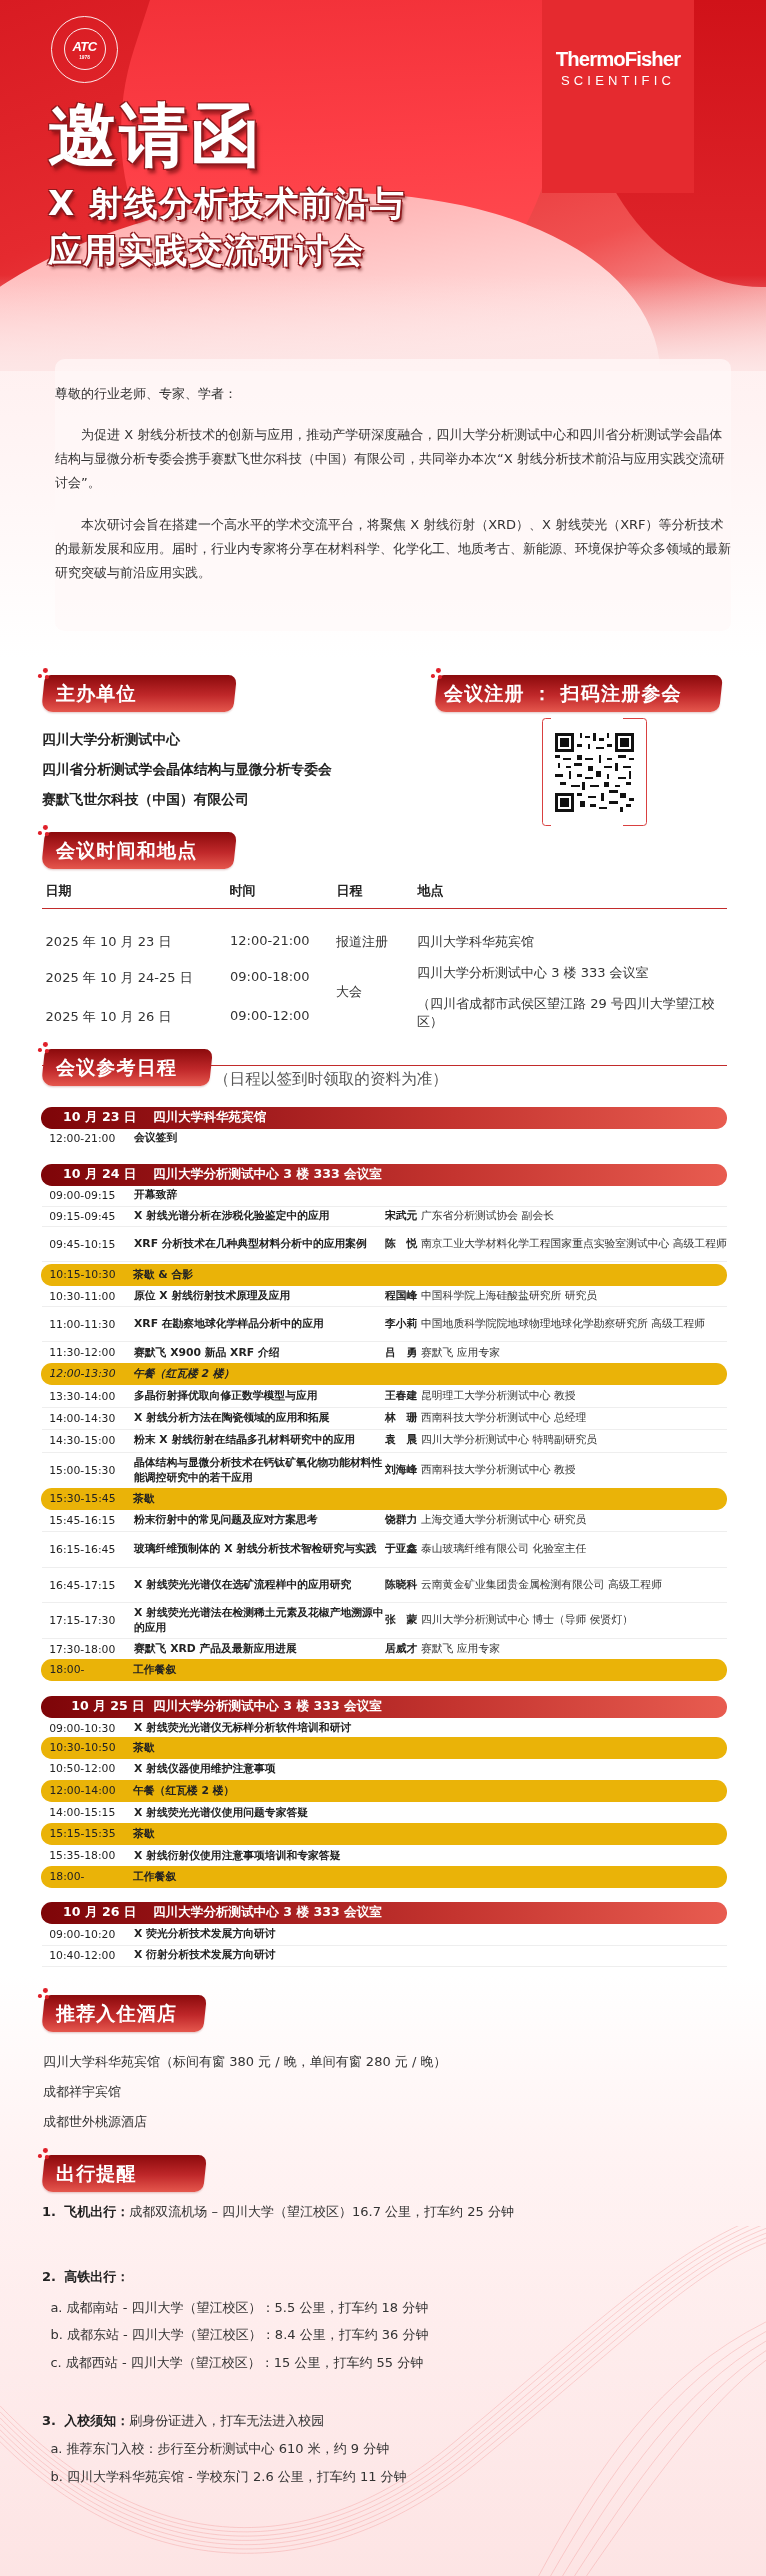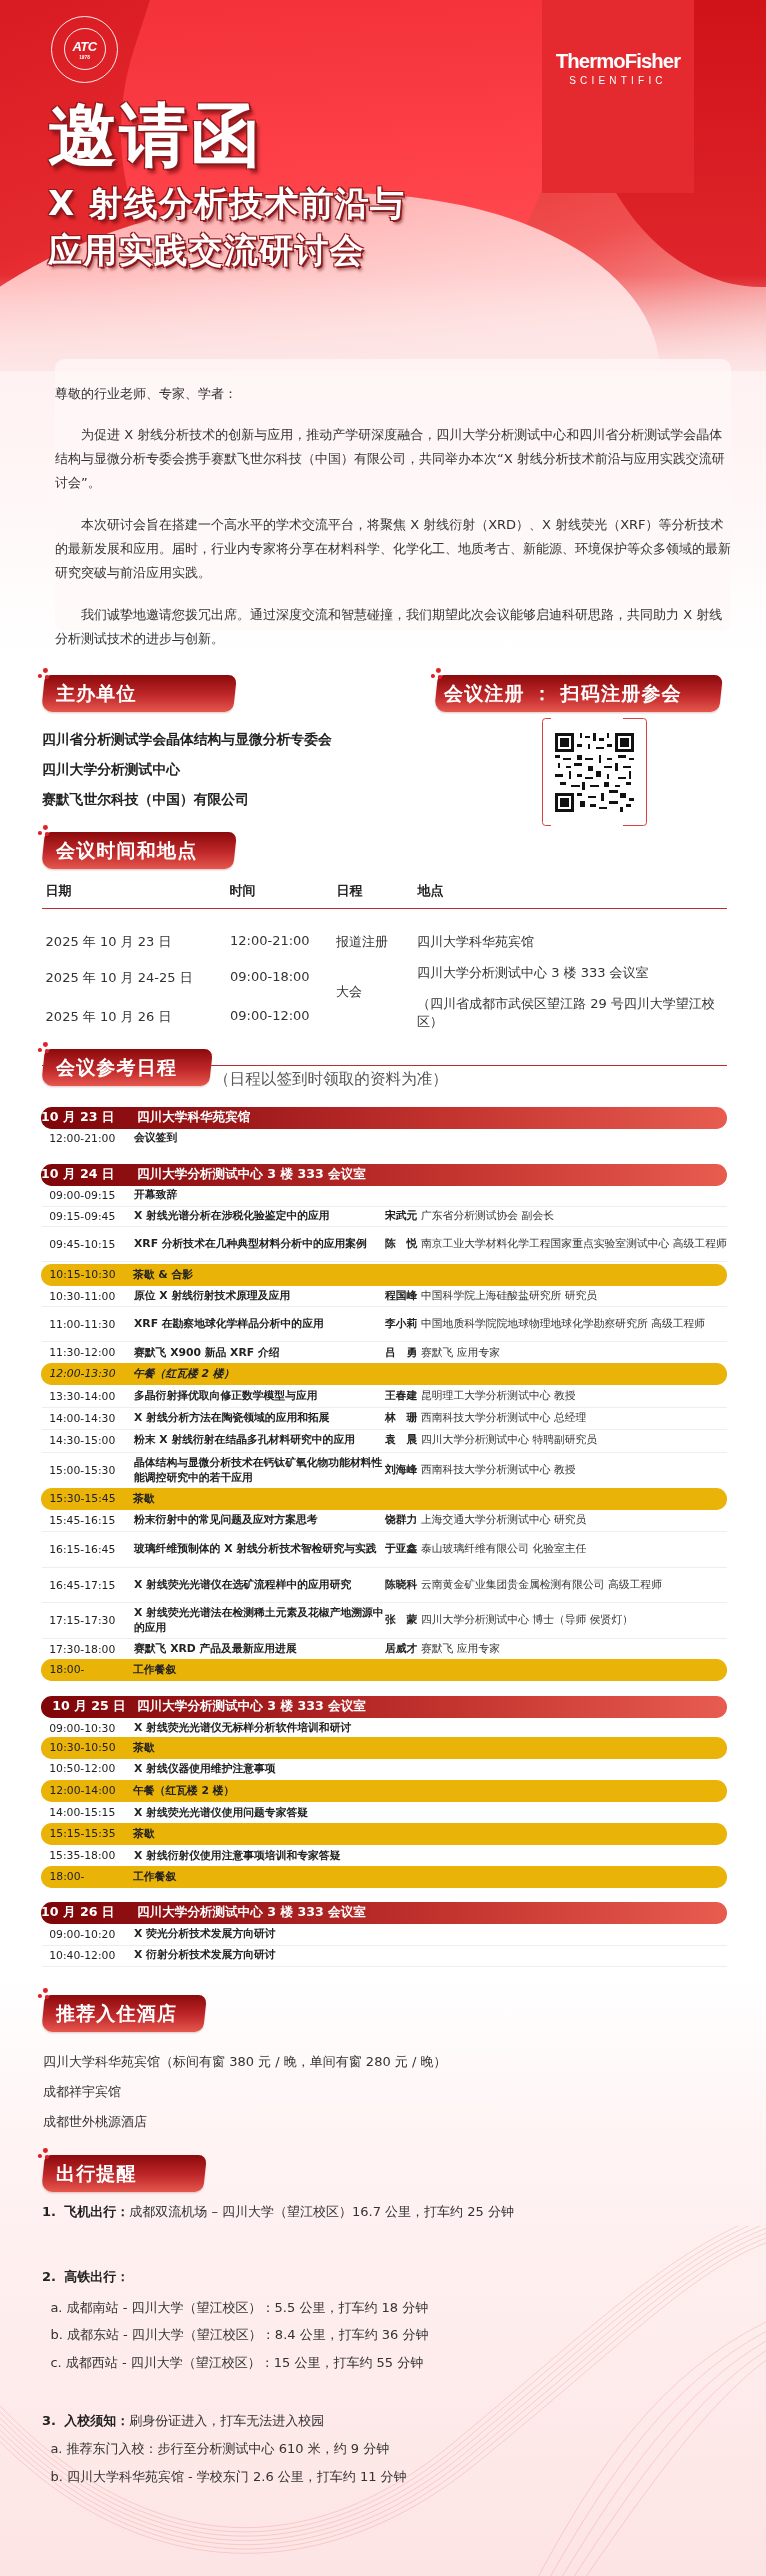--- a/index.html
+++ b/index.html
@@ -63,21 +63,21 @@
     position: absolute; left: 542px; top: 0; width: 152px; height: 193px;
     background: #e52a2f;
     display: flex; flex-direction: column; align-items: center; justify-content: center;
     padding-top: 0;
   }
   .logo-tf .brand {
     color: #fff; font-family: "Liberation Sans", sans-serif; font-weight: bold;
     font-size: 20.3px; letter-spacing: -0.9px; margin-top: -57px;
   }
   .logo-tf .sub {
-    color: #fff; font-family: "Liberation Sans", sans-serif; font-size: 10px; letter-spacing: 4.2px; margin-top: 1.2px;
+    color: #fff; font-family: "Liberation Sans", sans-serif; font-size: 13px; letter-spacing: 4.2px; margin-top: 1.2px;
   }
   .hero-title {
     position: absolute; left: 48px; top: 232px; color: #fff; font-weight: bold;
     font-size: 69px; line-height: 1; letter-spacing: 2.4px;
     text-shadow: 2.4px 2.4px 0 #8f1a1e, -1.2px -1.2px 0 #8f1a1e, 1.2px -1.2px 0 #8f1a1e, -1.2px 1.2px 0 #8f1a1e, 3.6px 4.8px 3.6px rgba(80,0,0,0.5);
   }
   .hero-subtitle {
     position: absolute; left: 48px; color: #fff; font-weight: bold; font-size: 34px; line-height: 1;
     letter-spacing: 1.2px;
     text-shadow: 1.8px 1.8px 0 #8f1a1e, -1.2px -1.2px 0 #8f1a1e, 1.2px -1.2px 0 #8f1a1e, -1.2px 1.2px 0 #8f1a1e, 3px 3.6px 3px rgba(80,0,0,0.45);
@@ -129,21 +129,21 @@
   .mt-body { position: relative; height: 157px; border-bottom: 1.2px solid #c22b2b; }
   .mt-body .cell { position: absolute; }
 
   
   .sched-note { left: 214px; top: 1069px; font-size: 15.6px; color: #555; font-weight: bold; }
   .day-bar {
     position: absolute; left: 41px; width: 686px; height: 21.5px; border-radius: 10.8px;
     background: linear-gradient(90deg, #7e0508 0%, #a01a1c 30%, #c4342f 60%, #e85c50 100%);
     color: #fff; font-weight: bold; font-size: 12.6px; display: flex; align-items: center; z-index: 2;
   }
-  .day-bar .d { width: 96px; padding-left: 0; }
+  .day-bar .d { width: 112px; padding-left: 22px; }
   .srow {
     position: absolute; left: 42px; width: 685px; display: flex; align-items: center;
     font-size: 10.8px; color: #222; border-bottom: 1.2px solid #eee; z-index: 2;
   }
   .srow.brk { background: #eab308; border-radius: 10.8px; border-bottom: none; left: 41px; width: 686px; }
   .srow .t { width: 92px; padding-left: 7.2px; flex-shrink: 0; }
   .srow.brk .t { padding-left: 8.4px; }
   .srow .title { width: 141px; font-weight: bold; flex-shrink: 0; width: 141px; }
   .srow .topic { width: 251px; font-weight: bold; line-height: 14.4px; flex-shrink: 0; }
   .srow .spk { flex: 1; line-height: 14.4px; color: #333; }
@@ -182,34 +182,33 @@
 </div>
 
 <div class="abs hero-title" style="top:101px;">邀请函</div>
 <div class="abs hero-subtitle" style="top:186px;">X 射线分析技术前沿与</div>
 <div class="abs hero-subtitle" style="top:233px;">应用实践交流研讨会</div>
 
 <div class="abs intro" style="padding-left:0; left:55px; width:676px;">
   <p class="greeting">尊敬的行业老师、专家、学者：</p>
   <p class="indent">为促进 X 射线分析技术的创新与应用，推动产学研深度融合，四川大学分析测试中心和四川省分析测试学会晶体结构与显微分析专委会携手赛默飞世尔科技（中国）有限公司，共同举办本次“X 射线分析技术前沿与应用实践交流研讨会”。</p>
   <p class="indent">本次研讨会旨在搭建一个高水平的学术交流平台，将聚焦 X 射线衍射（XRD）、X 射线荧光（XRF）等分析技术的最新发展和应用。届时，行业内专家将分享在材料科学、化学化工、地质考古、新能源、环境保护等众多领域的最新研究突破与前沿应用实践。</p>
-  <p class="indent">我们诚挚地邀请您拨冗出席。通过深度交流和智慧碰撞，我们期望此次会议能够启迪科研思路，共同助力 X 射线分析测试技术的进步与创新。</p>
 </div>
 
 <div class="badge" style="left:43px; top:675px; width:192px;">
   <div class="dots">
       <i style="left:4.8px;top:0"></i>
       <i style="left:0;top:6px;width:3.6px;height:3.6px"></i>
       <i style="left:7.2px;top:7.2px;width:3.6px;height:3.6px"></i>
     </div>
   <span>主办单位</span>
 </div>
 <div class="abs org-list">
+  <div>四川大学分析测试中心</div>
   <div>四川省分析测试学会晶体结构与显微分析专委会</div>
-  <div>四川大学分析测试中心</div>
   <div>赛默飞世尔科技（中国）有限公司</div>
 </div>
 
 <div class="badge" style="left:436px; top:675px; width:285px; padding-left:8.4px;">
   <div class="dots">
       <i style="left:4.8px;top:0"></i>
       <i style="left:0;top:6px;width:3.6px;height:3.6px"></i>
       <i style="left:7.2px;top:7.2px;width:3.6px;height:3.6px"></i>
     </div>
   <span>会议注册 ： 扫码注册参会</span>

